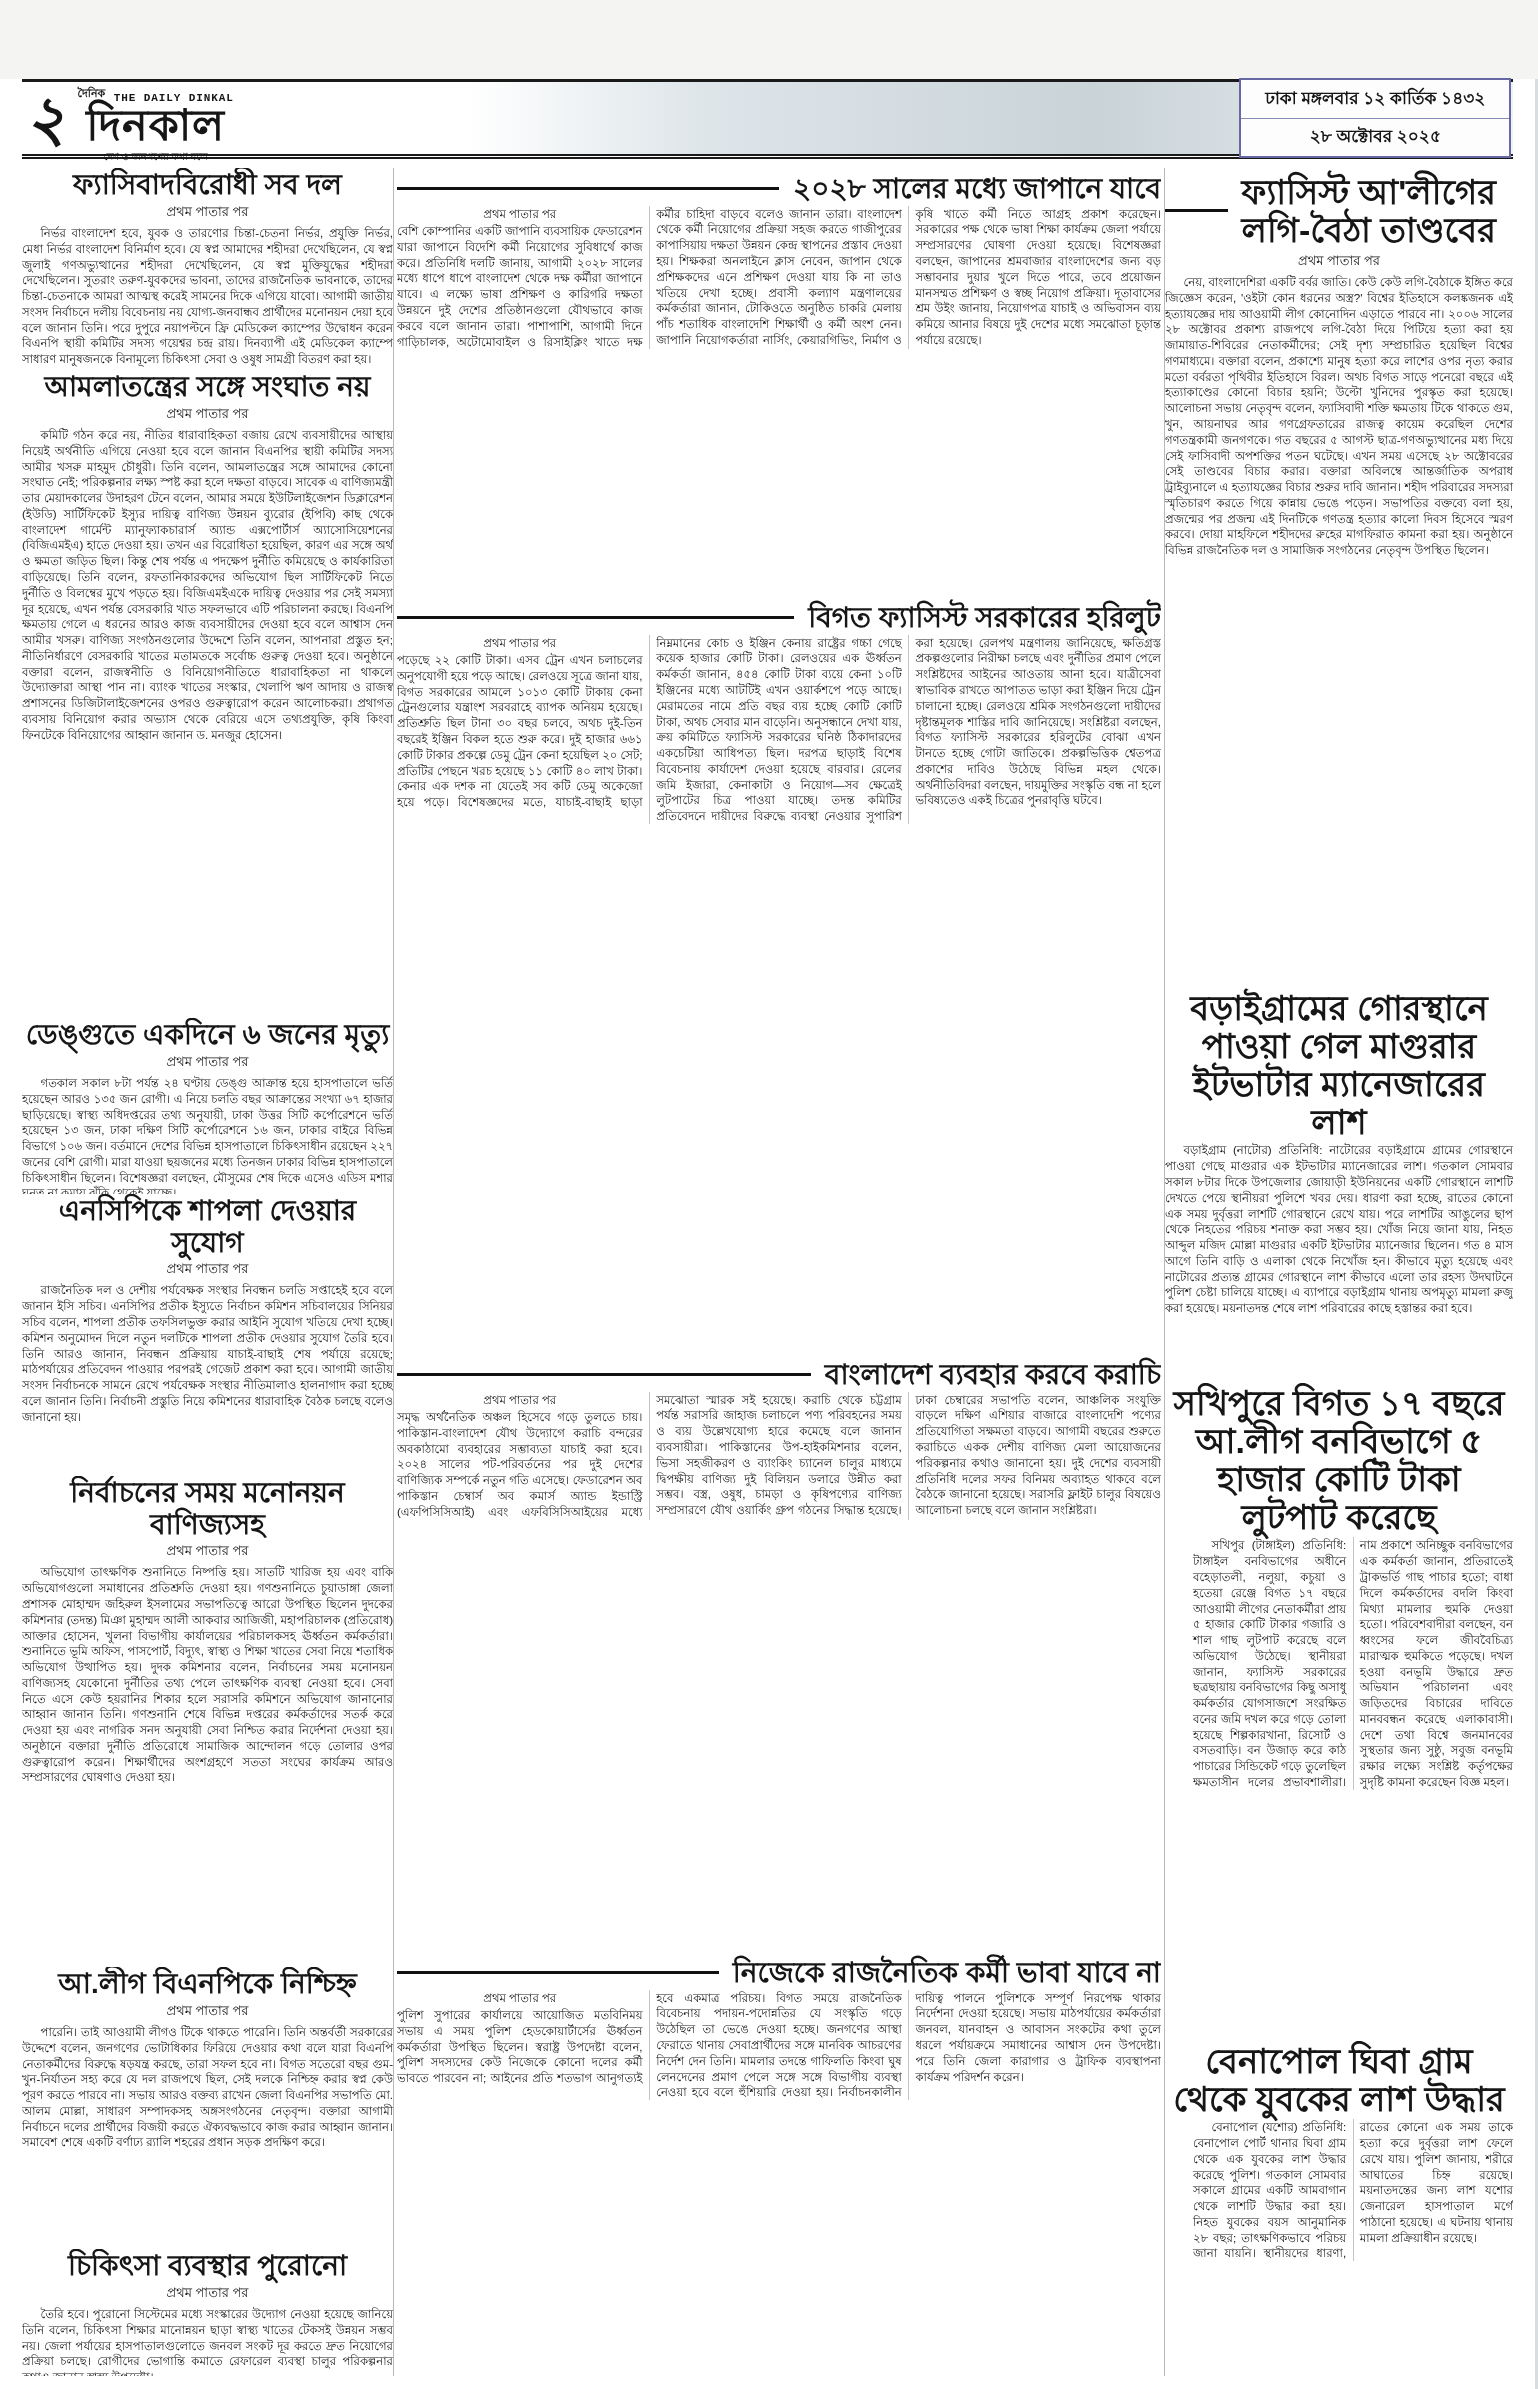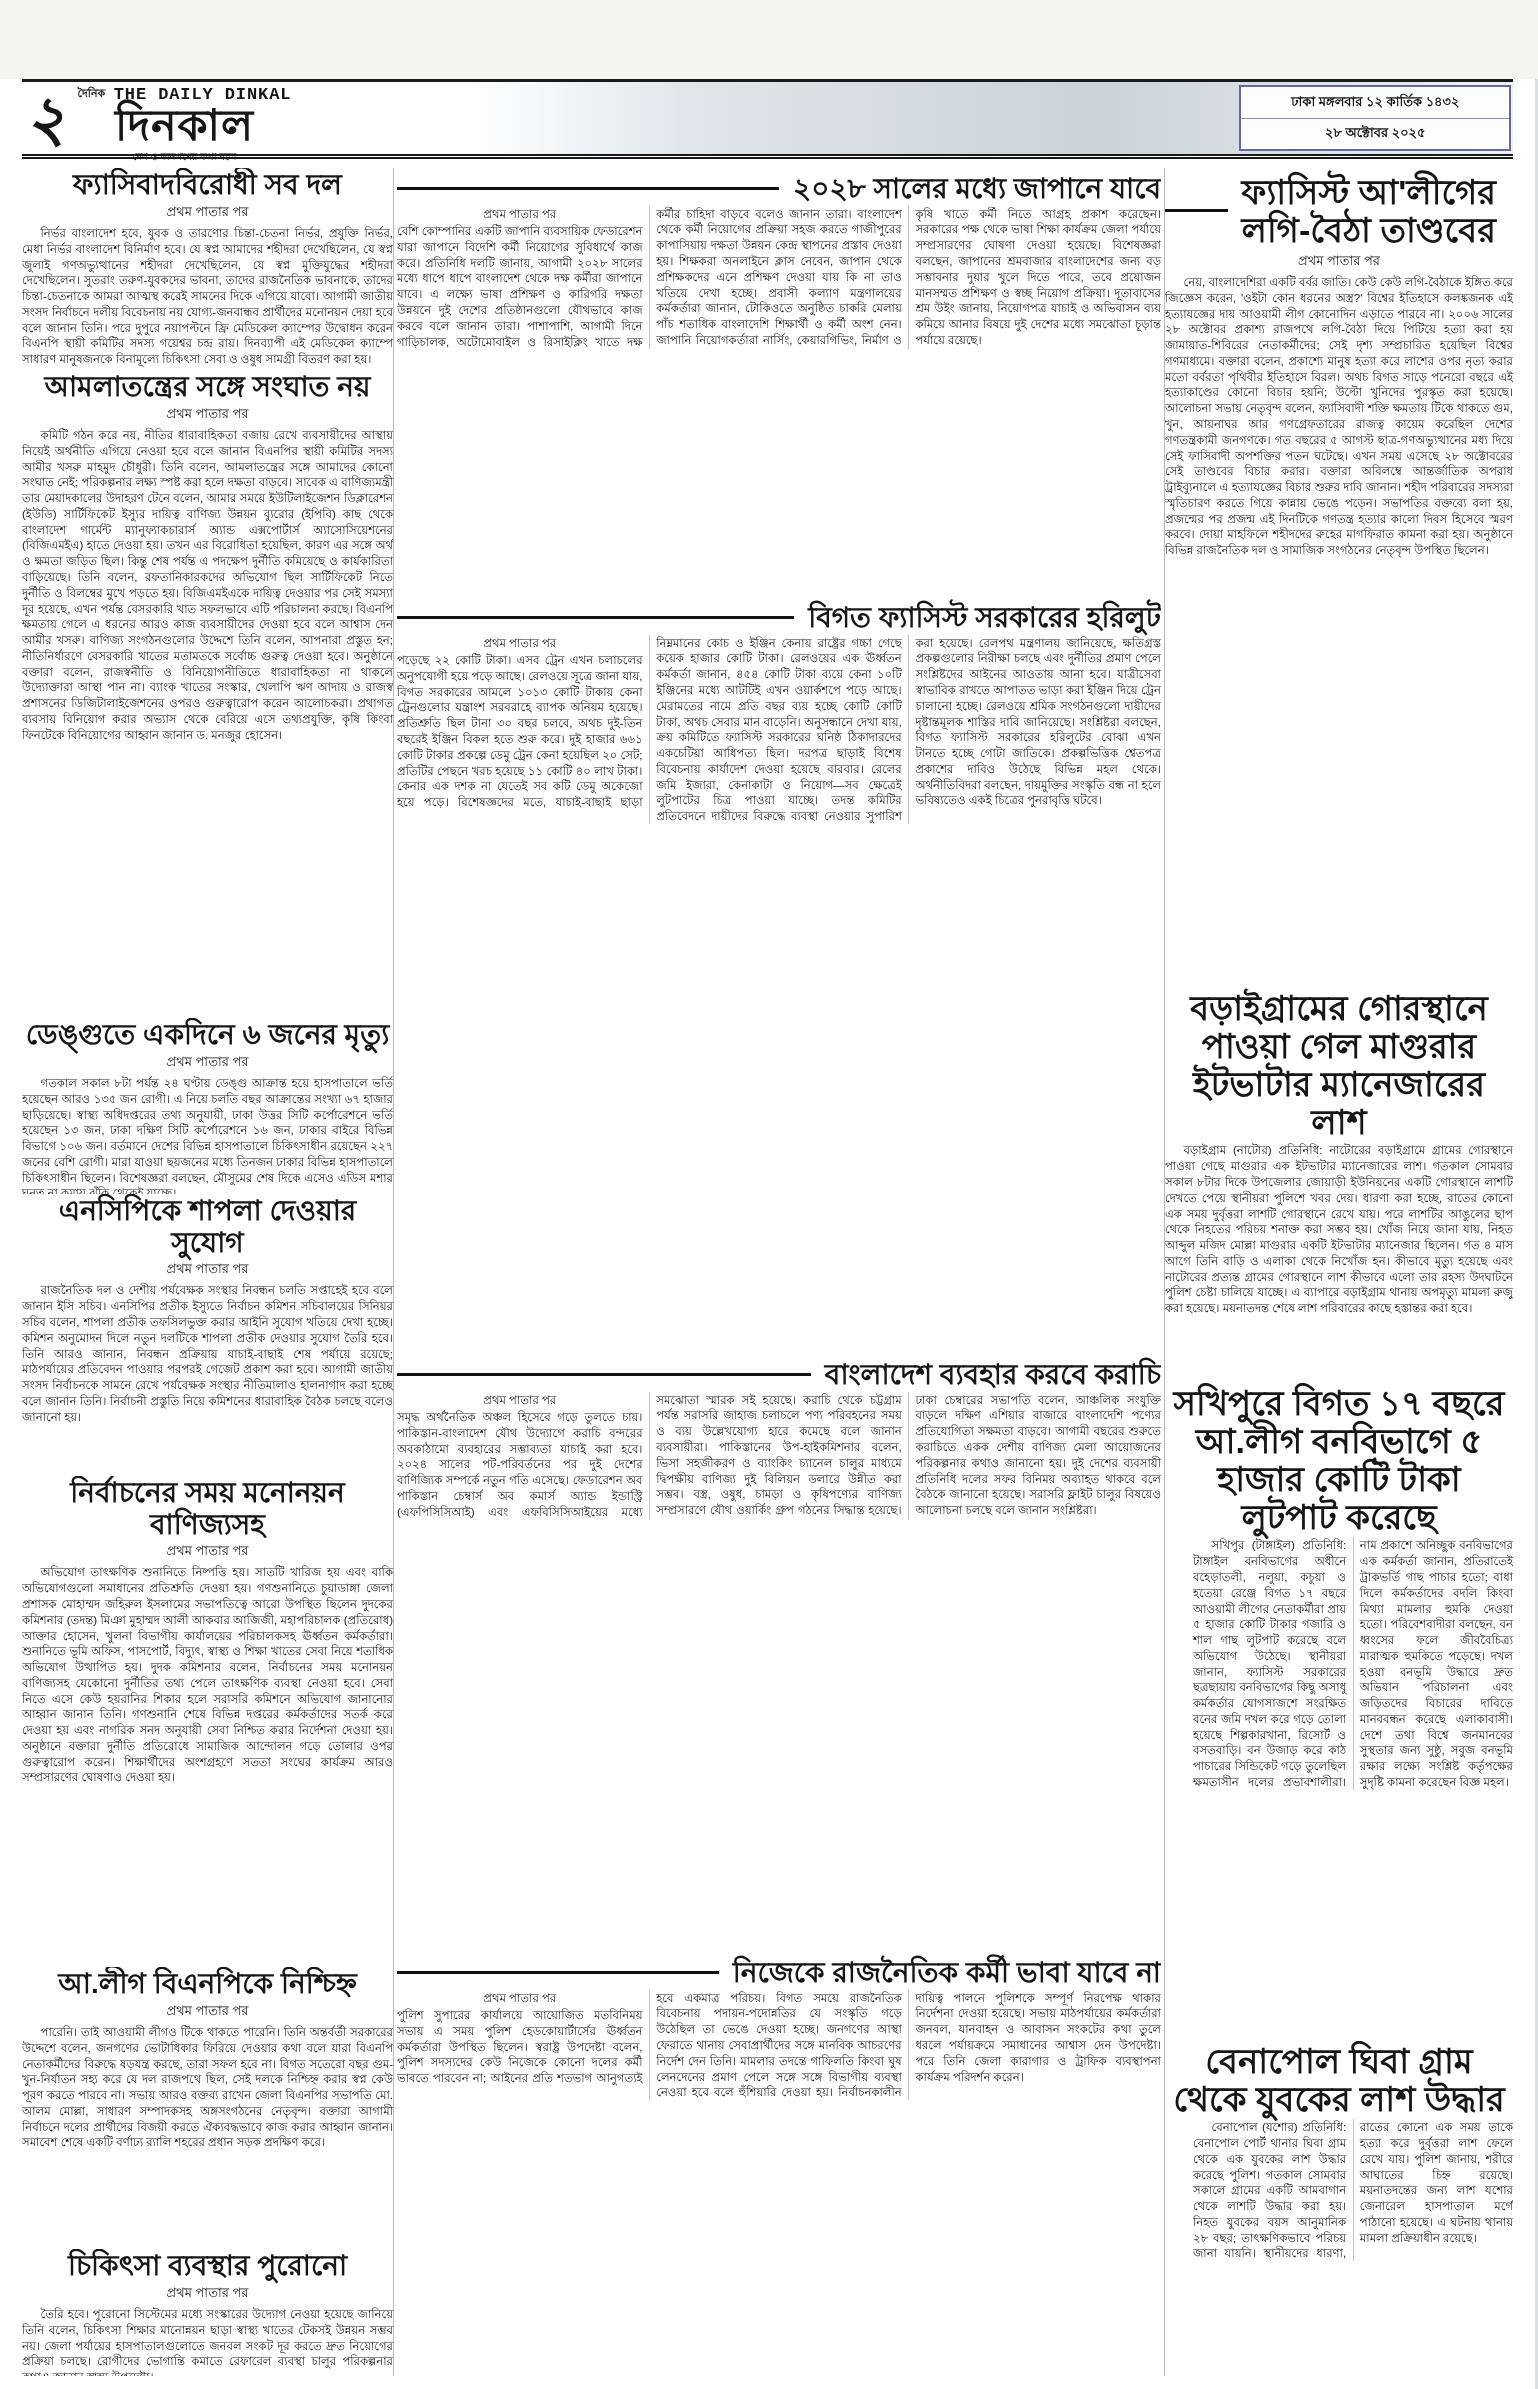--- a/index.html
+++ b/index.html
@@ -27,30 +27,30 @@
   }
   .header-rule-bottom { height:1.7px; background:#1a1a1a; }
   .header-rule-bottom2 { height:1.7px; background:#1a1a1a; margin-top:1.7px; }
   .pageno {
     font-size:62px; font-weight:bold; font-style:italic;
     line-height:73px; padding:0 8.5px 0 3.4px; background:#fff;
   }
   .masthead { background:#fff; padding:3.4px 20.5px 0 3.4px; text-align:center; }
   .masthead-top { display:flex; align-items:flex-end; gap:8.5px; justify-content:center;font-family:Liberation Mono, monospace; }
   .masthead-daily { font-size:11px; font-weight:bold; }
-  .masthead-eng { font-size:17px; font-weight:bold; letter-spacing:0.9px; }
+  .masthead-eng { font-size:11px; font-weight:bold; letter-spacing:0.9px; }
   .masthead-bn { font-size:43px; font-weight:bold; line-height:43px; letter-spacing:0.9px; }
   .masthead-tag { font-size:10px; margin-top:1.7px; }
   .header-spacer { flex:1; }
   .datebox {
     align-self:center;
     background:#fdfdfd;
     border:2.6px solid #6767a6;
     width:272px; margin-right:1.7px;
-    text-align:center; font-size:13px; font-weight:bold;
+    text-align:center; font-size:17px; font-weight:bold;
   }
   .datebox .d1 { padding:5.1px 6.8px 4.3px; border-bottom:1.7px solid #8a8ab8; }
   .datebox .d2 { padding:4.3px 6.8px 5.1px; }
   
   .content {
     display:flex; 
     margin-top:8.5px; height:2208px; overflow:hidden;
   }
   .col-left   { width:371px; flex:none; }
   .col-middle { width:772px; flex:none; border-left:0.9px solid #b8b8b8; border-right:0.9px solid #b8b8b8; padding:0 3px; }

